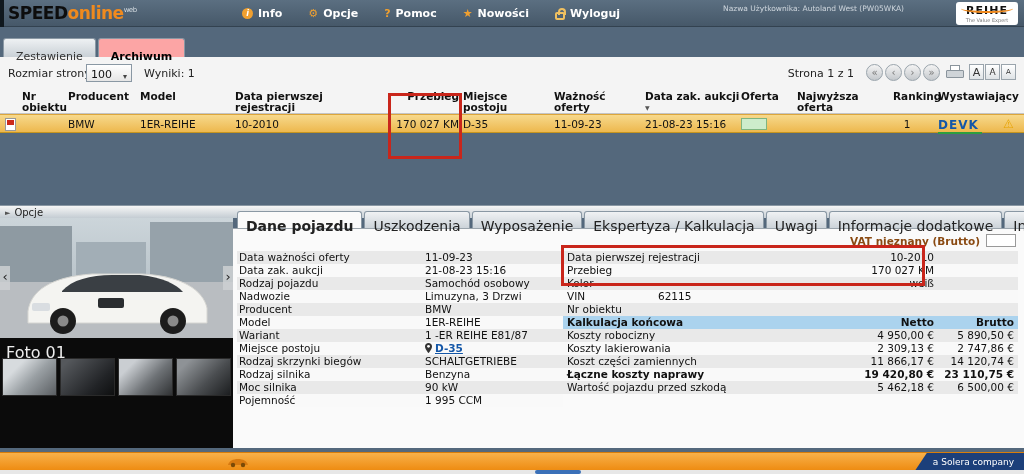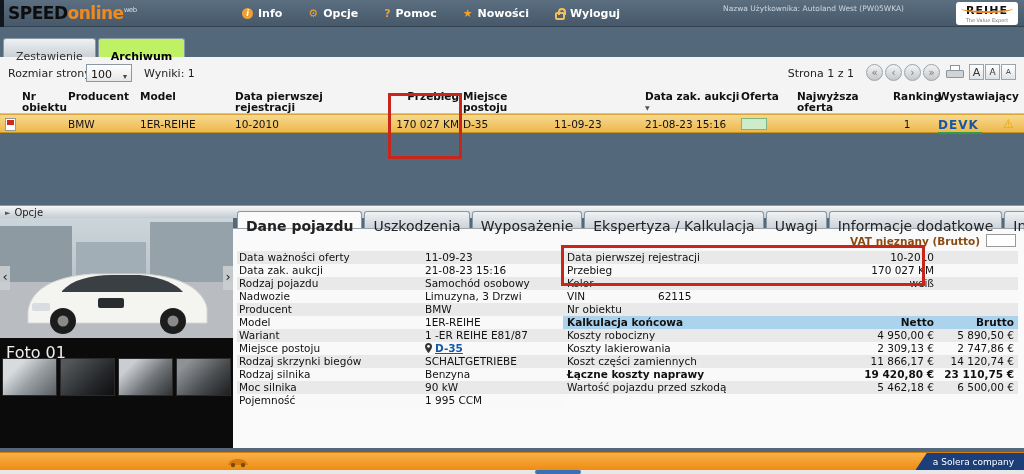--- a/index.html
+++ b/index.html
@@ -23,21 +23,21 @@
   .userinfo{position:absolute;right:120px;top:5px;color:#e9eef3;font-size:7.5px;opacity:.8;filter:blur(.4px);text-align:center;line-height:8px}
   .brand{position:absolute;right:6px;top:2px;width:62px;height:23px;background:#fff;border-radius:3px;text-align:center;overflow:hidden}
   .brand-swoosh{position:absolute;left:5px;top:2px;width:52px;height:9px;border-bottom:2px solid #f08a1e;border-radius:50%}
   .brand-auto{display:block;font-size:11px;font-weight:bold;color:#111;line-height:13px;margin-top:2px;letter-spacing:1px}
   .brand-tag{display:block;font-size:5px;color:#777;line-height:6px}
 
   
   .main-tabs{position:absolute;left:3px;top:38px;height:19px;display:flex;gap:2px;z-index:2}
   .mtab{padding:11px 12px 0;font-size:11px;border:1px solid #8a98a4;border-bottom:none;border-radius:3px 3px 0 0;cursor:pointer;white-space:nowrap}
   .mtab.inactive{background:linear-gradient(#eef1f3,#c9d0d6);color:#333}
-  .mtab.active{background:#bef264;font-weight:bold;color:#000}
+  .mtab.active{background:#fca5a5;font-weight:bold;color:#000}
 
   
   .list-panel{position:absolute;left:0;top:57px;width:1024px;height:76px;background:#f4f4f4}
   .tb-label{font-size:11px;color:#222;white-space:nowrap}
   .lbl-pagesize{position:absolute;left:8px;top:10px}
   .select{position:absolute;left:86px;top:7px;width:46px;height:18px;border:1px solid #8a98a4;background:linear-gradient(#fff,#e6e6e6);display:flex;align-items:flex-end;justify-content:space-between;padding:0 4px;cursor:pointer}
   .sel-arrow{font-size:8px;color:#444}
   .lbl-results{position:absolute;left:144px;top:10px}
   .lbl-page{position:absolute;right:170px;top:10px}
   .pgbtn{position:absolute;top:7px;width:17px;height:17px;border-radius:50%;background:linear-gradient(#f4f4f4,#c4c8cc);border:1px solid #9aa4ac;color:#777;font-size:10px;text-align:center;line-height:15px;cursor:pointer}
@@ -198,20 +198,21 @@
     <div class="fsbtn fs-m">A</div>
     <div class="fsbtn fs-s">A</div>
 
     <div class="thead">
       <div class="th c0">Nr obiektu</div>
       <div class="th c1">Producent</div>
       <div class="th c2">Model</div>
       <div class="th c3">Data pierwszej rejestracji</div>
       <div class="th c4">Przebieg</div>
       <div class="th c5">Miejsce postoju</div>
+      <div class="th c6">Ważność oferty</div>
       <div class="th c7">
         <span>Data zak. aukcji</span>
         <span class="sort-glyph">▼</span>
       </div>
       <div class="th c8">Oferta</div>
       <div class="th c9">Najwyższa oferta</div>
       <div class="th c10">Ranking</div>
       <div class="th c11">Wystawiający</div>
     </div>
 

